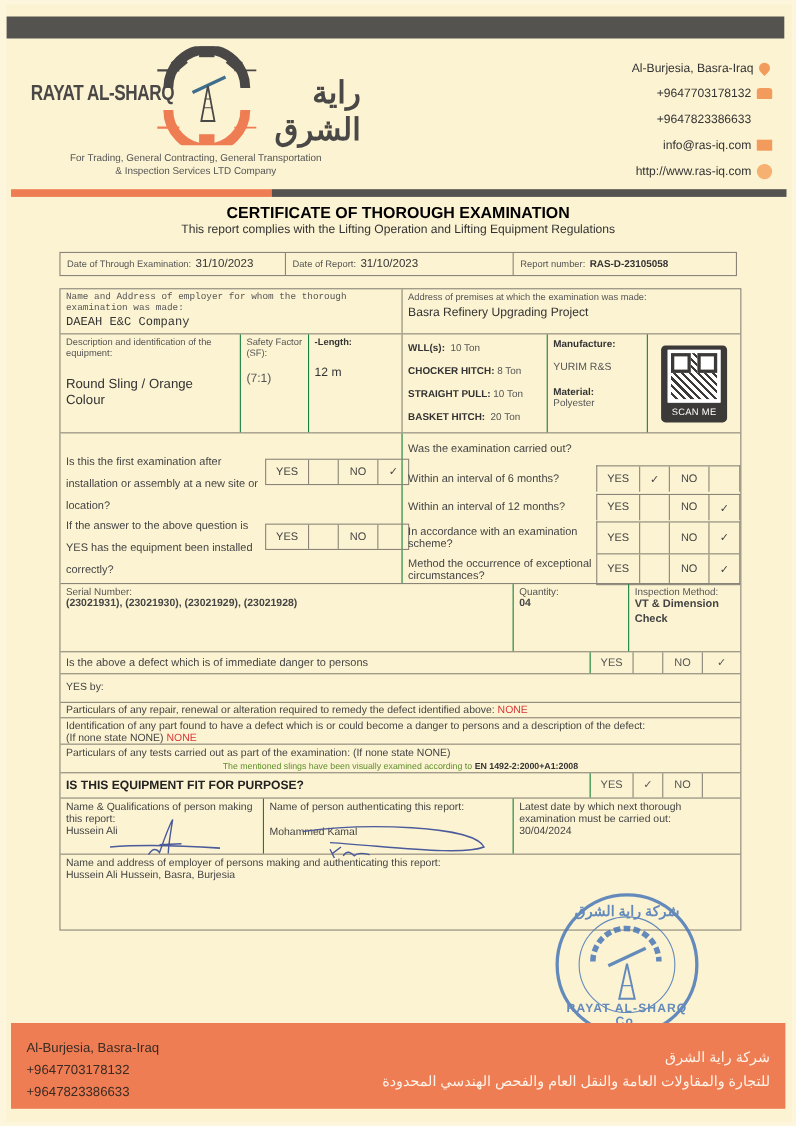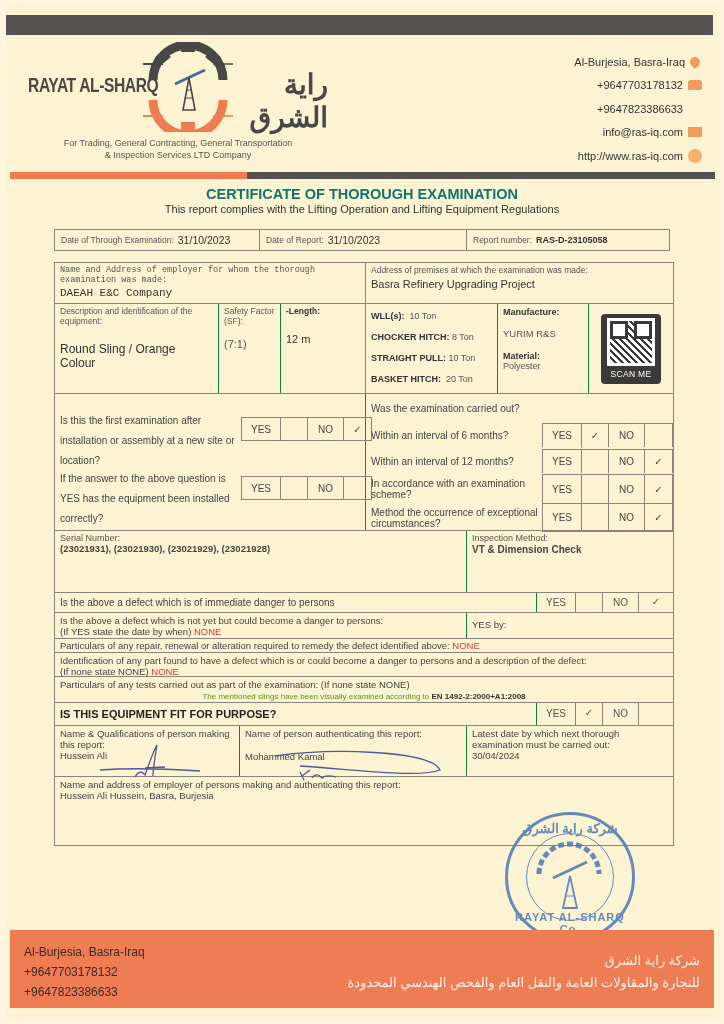--- a/index.html
+++ b/index.html
@@ -43,21 +43,21 @@
     .ci-pin { border-radius: 50% 50% 50% 0; transform: rotate(-45deg); background: #f29b5c; width: 10px !important; height: 10px !important; margin-right: 2px; }
     .ci-phone { background: #f29b5c; border-radius: 3px 3px 1px 1px; height: 10px !important; }
     .ci-globe { background: #f5b072; border-radius: 50%; }
     .ci-mail { background: #f29b5c; height: 10px !important; }
     .ci-none { visibility: hidden; }
     .divider-bar { position: absolute; left: 10px; top: 172px; height: 7px; width: 705px; display: flex; }
     .divider-bar .orange { width: 237px; background: #ef7d54; }
     .divider-bar .dark { flex: 1; background: #555350; }
 
     
-    .cert-title { position: absolute; top: 186px; left: 0; width: 724px; text-align: center; font-size: 14.5px; font-weight: bold; color: #0f766e; }
+    .cert-title { position: absolute; top: 186px; left: 0; width: 724px; text-align: center; font-size: 14.5px; font-weight: bold; color: #000000; }
     .cert-sub { position: absolute; top: 203px; left: 0; width: 724px; text-align: center; font-size: 11px; color: #333; }
 
     .info-row {
       position: absolute; left: 54px; top: 229px; width: 616px; height: 22px;
       border: 1px solid #8a8578; display: flex; font-size: 8.5px; color: #555;
     }
     .info-row .cell { border-right: 1px solid #8a8578; padding: 5px 6px; display: flex; align-items: center; gap: 4px; }
     .info-row .cell:last-child { border-right: none; }
     .info-row .v { font-size: 10.5px; color: #333; }
     .info-row .vb { font-size: 9px; font-weight: bold; color: #333; }
@@ -299,41 +299,41 @@
         </div>
       </div>
     </div>
   </div>
 
   <div class="row" style="height:62px;">
     <div class="cell" style="width:412px;">
       <div class="lbl" style="font-size:9px">Serial Number:</div>
       <div class="bold" style="font-size:9.5px; color:#444">(23021931), (23021930), (23021929), (23021928)</div>
     </div>
+    <div class="cell" style="width:105px;">
+      <div class="lbl" style="font-size:9px">Quantity:</div>
+      <div class="bold" style="font-size:9.5px; color:#444">04</div>
+    </div>
     <div class="cell" style="flex:1;">
       <div class="lbl" style="font-size:9px">Inspection Method:</div>
       <div class="bold" style="font-size:10px; color:#444; line-height:13px;">VT &amp; Dimension Check</div>
     </div>
   </div>
 
   <div class="row" style="height:20px;">
     <div class="cell" style="width:482px; font-size:10px; color:#444; padding-top:4px;">Is the above a defect which is of immediate danger to persons</div>
     <div style="display:flex; flex:1;">
       <div style="width:39px; border-right:1px solid #8a8578; text-align:center; font-size:10px; padding-top:4px;">YES</div>
       <div style="width:27px; border-right:1px solid #8a8578;"></div>
       <div style="width:36px; border-right:1px solid #8a8578; text-align:center; font-size:10px; padding-top:4px;">NO</div>
       <div style="flex:1; text-align:center; font-size:10px; padding-top:3px;">✓</div>
     </div>
   </div>
 
   <div class="row" style="height:26px;">
-    <div class="cell" style="width:412px; font-size:9.5px; color:#444; line-height:11px;">
-      <div>Is the above a defect which is not yet but could become a danger to persons:</div>
-      <div><span>(If YES state the date by when)</span> <span class="red">NONE</span></div>
-    </div>
     <div class="cell" style="flex:1; font-size:9.5px; color:#444; padding-top:6px;">YES by:</div>
   </div>
 
   <div class="row" style="height:14px;">
     <div class="cell" style="flex:1; font-size:9.5px; color:#444; line-height:11px; padding-top:1px;">
       <span>Particulars of any repair, renewal or alteration required to remedy the defect identified above:</span> <span class="red">NONE</span>
     </div>
   </div>
 
   <div class="row" style="height:24px;">

